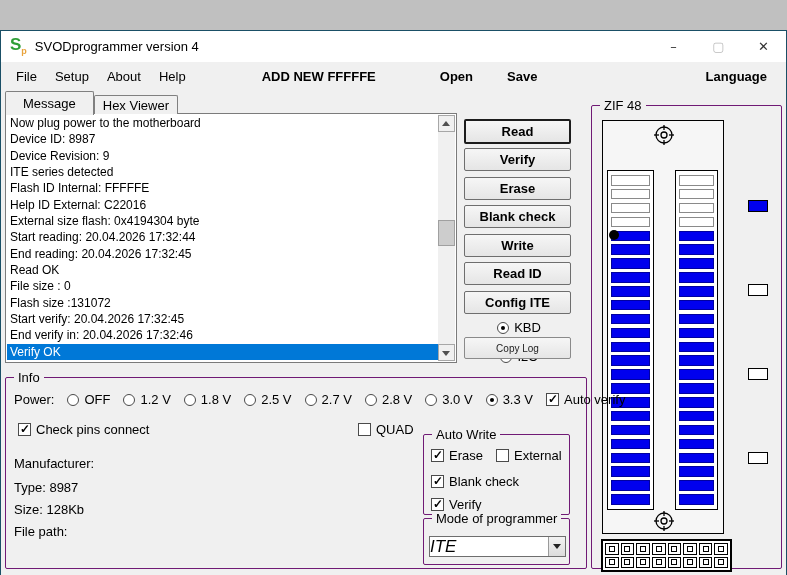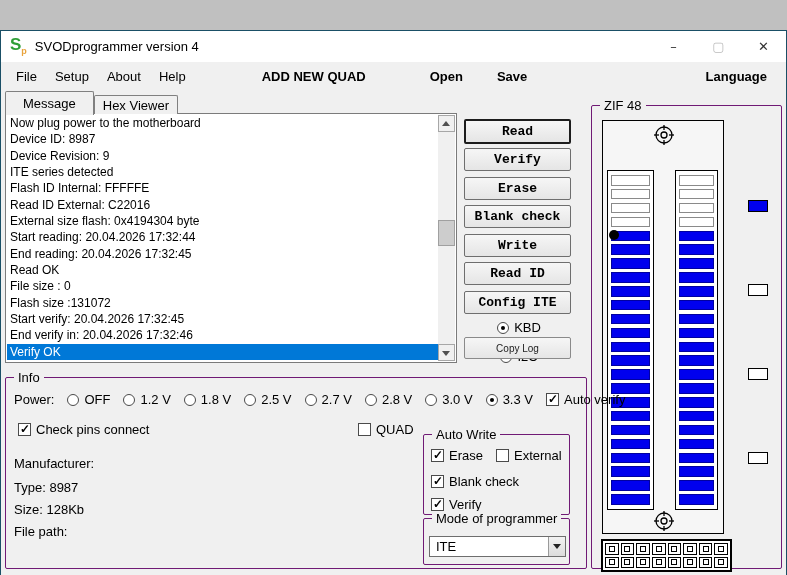--- a/index.html
+++ b/index.html
@@ -50,21 +50,21 @@
   .sb-btn { position:absolute; left:0; width:17px; height:17px; background:#f0f0f0; border:1px solid #a7a7a7; }
   .sb-up { top:0; } .sb-down { bottom:0; }
   .sb-up::after, .sb-down::after { content:''; position:absolute; left:3px; }
   .sb-up::after { top:5px; border-left:4px solid transparent; border-right:4px solid transparent; border-bottom:5px solid #505050; }
   .sb-down::after { top:6px; border-left:4px solid transparent; border-right:4px solid transparent; border-top:5px solid #505050; }
   .sb-thumb { position:absolute; left:0; top:105px; width:17px; height:26px; background:#cdcdcd; border:1px solid #a0a0a0; }
 
   
   .action-btn { position:absolute; left:463px; width:107px; height:23px;
                 background:linear-gradient(#f6f6f6,#e5e5e5); border:1px solid #6e6e6e; border-radius:2px;
-                font-family:Liberation Mono, monospace; font-weight:bold; font-size:13px; text-align:center; }
+                font-family:Liberation Sans, sans-serif; font-weight:bold; font-size:13px; text-align:center; }
   .action-btn.default { border:2px solid #1c1c1c; height:25px; }
   .radio-row { position:absolute; left:465px; top:289px; width:106px; display:flex; gap:14px; align-items:center;flex-direction:column; }
   .copylog-btn { position:absolute; left:463px; top:306px; width:107px; height:22px;
                  background:linear-gradient(#f6f6f6,#e5e5e5); border:1px solid #8a8a8a; border-radius:2px;
                  font-family:"Liberation Sans", sans-serif; font-size:10px; text-align:center; color:#222; }
 
   
   .radio { display:inline-block; width:12px; height:12px; border-radius:50%; background:#fff;
            border:1px solid #4a4a4a; position:relative; flex:none; }
   .radio.checked::after { content:''; position:absolute; left:3px; top:3px; width:4px; height:4px;
@@ -114,21 +114,21 @@
   .autowrite-group { left:422px; top:403px; width:147px; height:81px; background:var(--ui-bg,#f0f0f0); }
   .aw-erase { position:absolute; left:7px; top:13px; }
   .aw-external { position:absolute; left:72px; top:13px; }
   .aw-blank { position:absolute; left:7px; top:39px; }
   .aw-verify { position:absolute; left:7px; top:62px; }
 
   
   .mode-group { left:422px; top:487px; width:147px; height:47px; background:var(--ui-bg,#f0f0f0); }
   .combo { position:absolute; left:5px; top:17px; width:137px; height:21px; background:#fff; border:1px solid #6e6e6e;
            display:flex; align-items:center; }
-  .combo-value { padding-left:6px; font-size:13px; flex:1; }
+  .combo-value { padding-left:0; font-size:17px; flex:1;font-style:italic; }
   .combo-btn { width:17px; height:19px; background:linear-gradient(#f2f2f2,#dcdcdc); border-left:1px solid #9a9a9a;
                position:relative; }
   .combo-btn::after { content:''; position:absolute; left:4px; top:7px; border-left:4px solid transparent;
                border-right:4px solid transparent; border-top:5px solid #222; }
 
   
   .statusbar { position:absolute; left:0; top:547px; width:100%; height:26px; background:var(--ui-bg,#f0f0f0);
                border-top:1px solid #d4d4d4; }
   .progress { position:absolute; left:4px; top:4px; width:577px; height:19px; border:1px solid #8a8a8a; background:#f4f4f4; }
   .progress-fill { height:100%; background:var(--progress-green,#128312); }
@@ -151,39 +151,39 @@
       <div class="cap-btn max">▢</div>
       <div class="cap-btn">✕</div>
     </div>
   </div>
 
   <div class="menubar">
     <span class="menu-item first">File</span>
     <span class="menu-item">Setup</span>
     <span class="menu-item">About</span>
     <span class="menu-item">Help</span>
-    <span class="menu-item menu-bold menu-addnew">ADD NEW QUAD</span>
+    <span class="menu-item menu-bold menu-addnew">ADD NEW FFFFFE</span>
     <span class="menu-item menu-bold menu-open">Open</span>
     <span class="menu-item menu-bold menu-save">Save</span>
     <span class="menu-item menu-language">Language</span>
   </div>
 
   <div class="tabstrip">
     <div class="tab active">Message</div>
     <div class="tab inactive">Hex Viewer</div>
   </div>
 
   <div class="listbox">
     <div class="log-lines">
         <div class="log-line">Now plug power to the motherboard</div>
         <div class="log-line">Device ID: 8987</div>
         <div class="log-line">Device Revision: 9</div>
         <div class="log-line">ITE series detected</div>
         <div class="log-line">Flash ID Internal: FFFFFE</div>
-        <div class="log-line">Read ID External: C22016</div>
+        <div class="log-line">Help ID External: C22016</div>
         <div class="log-line">External size flash: 0x4194304 byte</div>
         <div class="log-line">Start reading: 20.04.2026 17:32:44</div>
         <div class="log-line">End reading: 20.04.2026 17:32:45</div>
         <div class="log-line">Read OK</div>
         <div class="log-line">File size : 0</div>
         <div class="log-line">Flash size :131072</div>
         <div class="log-line">Start verify: 20.04.2026 17:32:45</div>
         <div class="log-line">End verify in: 20.04.2026 17:32:46</div>
         <div class="log-line selected">Verify OK</div>
       </div>

